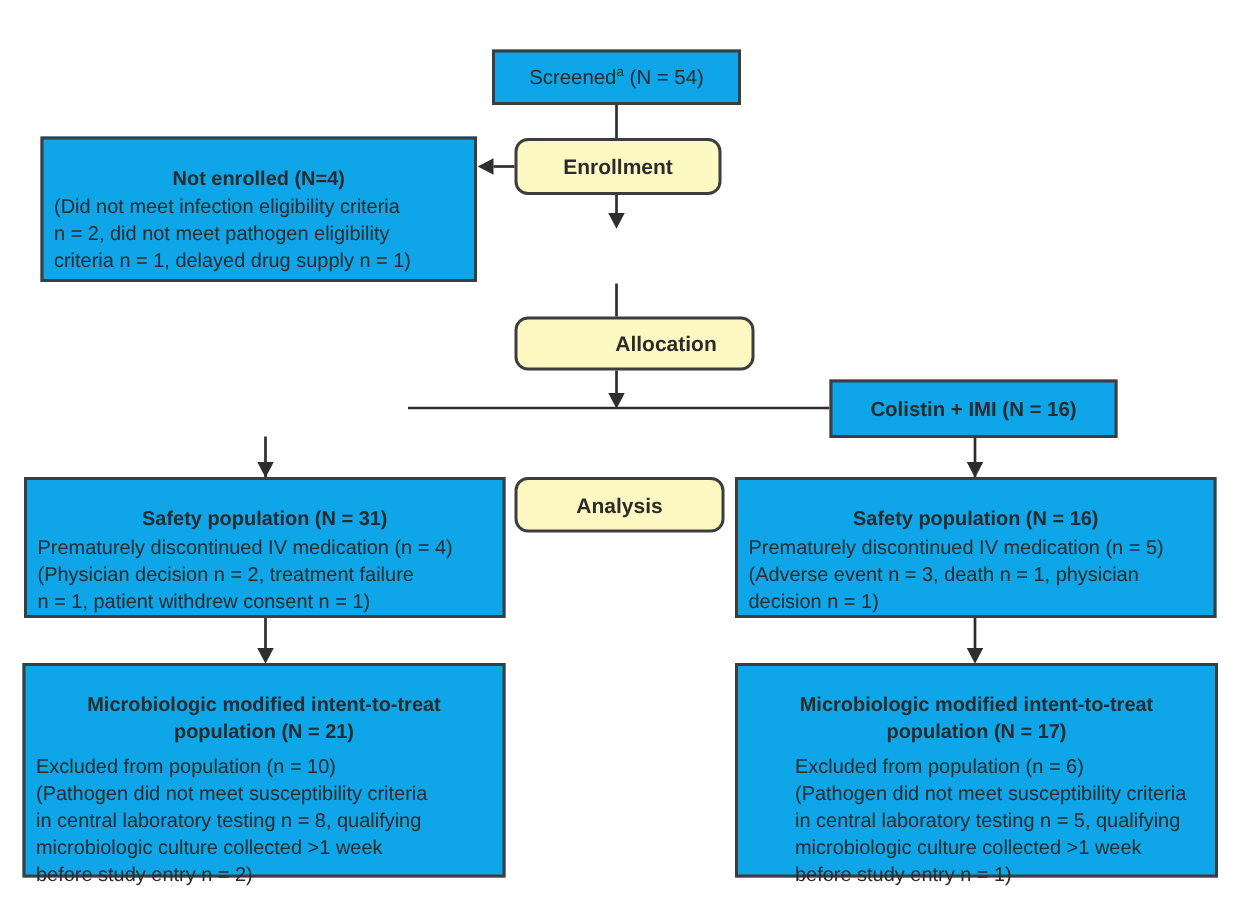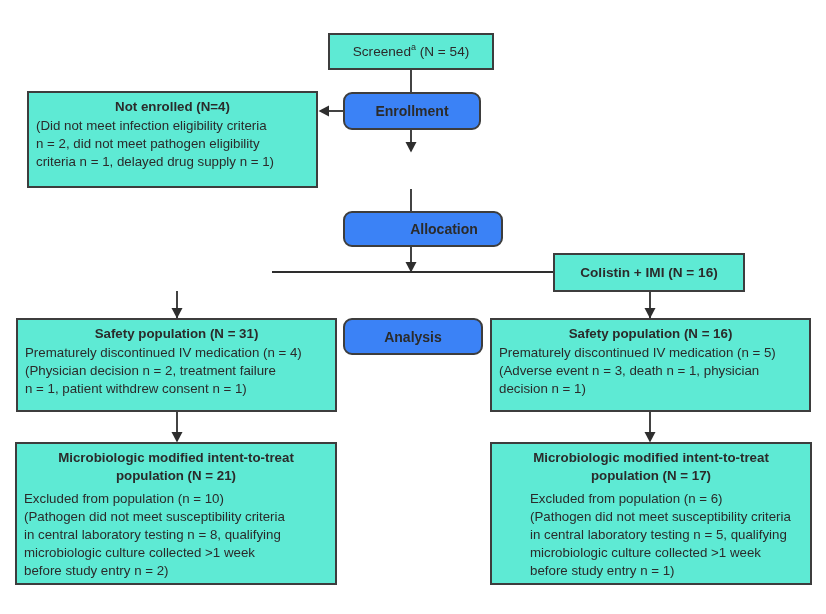--- a/index.html
+++ b/index.html
@@ -2,31 +2,32 @@
 <html><head>
 <meta charset="utf-8">
 <style>
   html,body{margin:0;padding:0;background:#ffffff;}
   #canvas{
     position:relative;width:826px;height:614px;background:#ffffff;
     font-family:"Liberation Sans","DejaVu Sans",sans-serif;
     color:#2b2b2b;overflow:hidden;
   }
   #connectors{position:absolute;left:0;top:0;width:826px;height:614px;pointer-events:none;}
-  .box{position:absolute;background:#5eead4;border:2px solid #3d3d3d;box-sizing:border-box;}
+  .box{position:absolute;background:#0ea5e9;border:2px solid #3d3d3d;box-sizing:border-box;}
   .stage{
-    position:absolute;background:#3b82f6;border:2px solid #3d3d3d;border-radius:9px;
+    position:absolute;background:#fef9c3;border:2px solid #3d3d3d;border-radius:9px;
     box-sizing:border-box;display:flex;align-items:center;justify-content:center;
     font-weight:bold;font-size:14px;
   }
   .label-box{display:flex;align-items:center;justify-content:center;font-size:13.6px;white-space:nowrap;}
   .bold{font-weight:bold;}
   .node-title{
     font-weight:bold;font-size:13.3px;text-align:center;line-height:18px;
     padding:5px 6px 0 6px;
+    margin-top:12px;
   }
   .node-body{
     font-size:13.3px;line-height:18px;text-align:left;padding:1px 6px 0 7px;
     white-space:pre-line;
   }
   sup{font-size:9px;line-height:0;}
   .cline{stroke:#2e2e2e;stroke-width:1.8;fill:none;}
   .chead{fill:#2e2e2e;stroke:none;}
 </style>
 </head>

